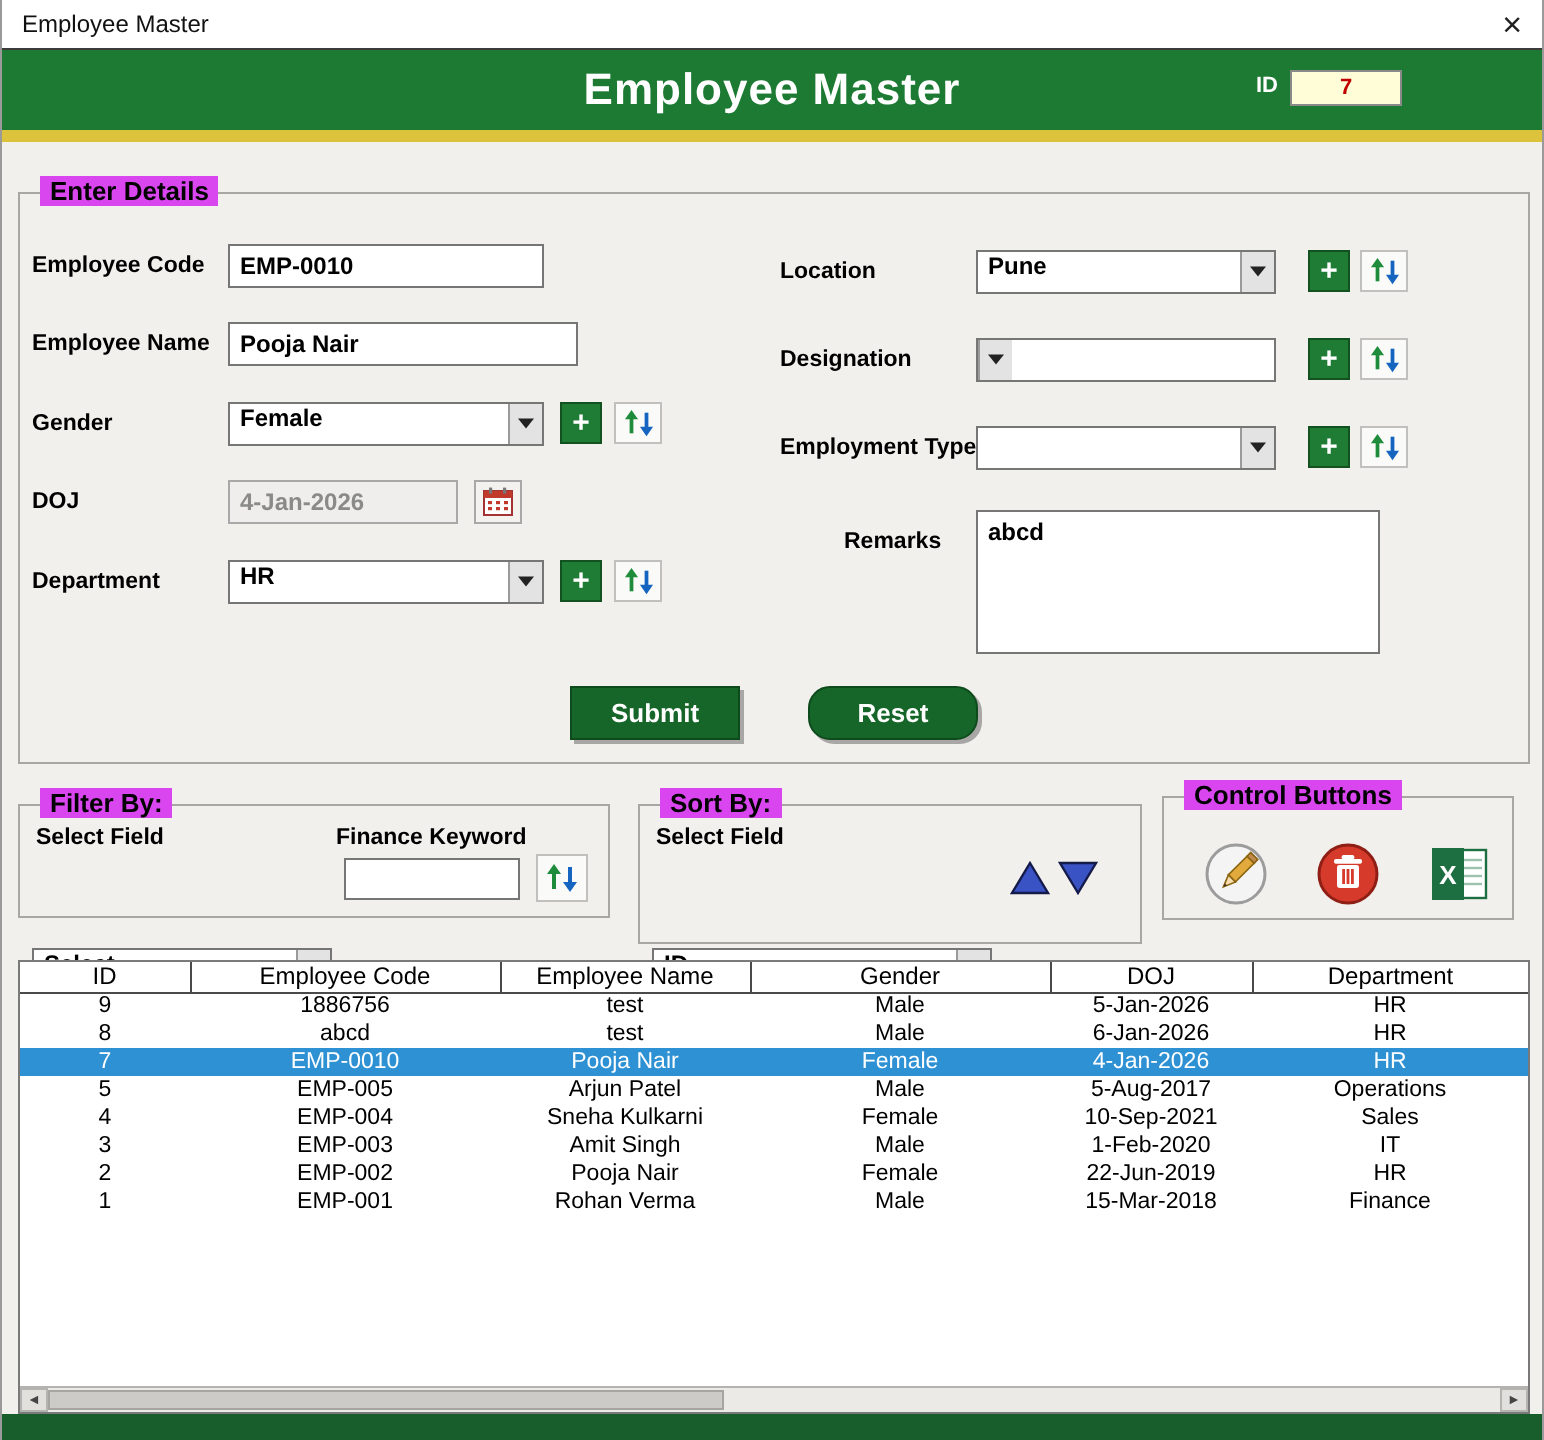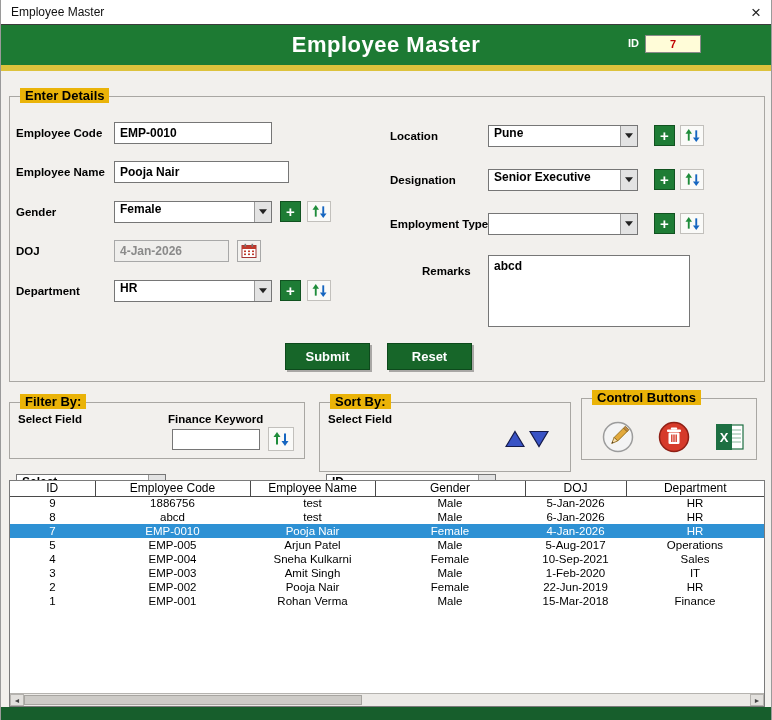--- a/index.html
+++ b/index.html
@@ -13,21 +13,21 @@
 
   
   .header { position:absolute; top:25px; left:0; right:0; height:40px; background:var(--header-green,#1d7a33); }
   .header-title { position:absolute; left:0; right:0; top:0; height:40px; line-height:40px; text-align:center; color:#fff; font-size:22px; font-weight:bold; letter-spacing:.5px; }
   .id-label { position:absolute; left:627px; top:12px; color:#fff; font-weight:bold; font-size:11px; }
   .id-box { position:absolute; left:644px; top:10px; width:56px; height:18px; background:var(--id-box-bg,#fffcd8); border:1px solid #8a8a8a; color:var(--id-text-red,#c00000); font-size:11px; font-weight:bold; text-align:center; line-height:16px; }
   .gold-stripe { position:absolute; top:65px; left:0; right:0; height:6px; background:var(--accent-gold,#ddc23c); }
 
   
   .frame { position:absolute; border:1px solid #a9a7a3; }
-  .frame-legend { position:absolute; top:-9px; left:10px; background:#eab308; padding:0 5px; font-weight:bold; font-size:13px; color:#000; white-space:nowrap; }
+  .frame-legend { position:absolute; top:-9px; left:10px; background:#d946ef; padding:0 5px; font-weight:bold; font-size:13px; color:#000; white-space:nowrap; }
 
   .lbl { position:absolute; font-size:11.5px; font-weight:bold; color:#000; white-space:nowrap; }
 
   .tbox { position:absolute; height:22px; border:1px solid #767676; background:#fff; font-family:"Liberation Sans",sans-serif; font-weight:bold; font-size:12px; color:#000; padding:0 5px; }
   .tbox.disabled { background:#efeeec; color:#8a8a8a; border-color:#a8a8a8; }
   textarea.tbox { padding:3px 5px; resize:none; }
 
   .combo { position:absolute; height:22px; background:#fff; border:1px solid #767676; display:flex; }
   .combo.small { height:21px;margin-top:45px; }
   .combo-val { flex:1; font-size:12px; font-weight:bold; padding:0 5px 0; overflow:hidden; white-space:nowrap; }
@@ -154,21 +154,20 @@
             <polygon points="4,1 7.5,6 0.5,6" fill="#1e8c3a"></polygon>
             <rect x="3" y="5.5" width="2" height="8" fill="#1e8c3a"></rect>
             <polygon points="12,15 15.5,10 8.5,10" fill="#1565c0"></polygon>
             <rect x="11" y="2.5" width="2" height="8" fill="#1565c0"></rect>
           </svg>
       </span>
     </button>
 
     <span class="lbl" style="left:380px;top:77px;">Designation</span>
     <div class="combo" style="left:478px;top:72px;width:150px;">
-      <span class="combo-val">Senior Executive</span>
       <span class="combo-btn"></span>
     </div>
     <button class="plus-btn" style="left:644px;top:72px;">+</button>
     <button class="sync-btn" style="left:670px;top:72px;">
       <span class="icon">
         <svg width="15" height="15" viewBox="0 0 16 16">
             <polygon points="4,1 7.5,6 0.5,6" fill="#1e8c3a"></polygon>
             <rect x="3" y="5.5" width="2" height="8" fill="#1e8c3a"></rect>
             <polygon points="12,15 15.5,10 8.5,10" fill="#1565c0"></polygon>
             <rect x="11" y="2.5" width="2" height="8" fill="#1565c0"></rect>
@@ -190,21 +189,21 @@
             <polygon points="12,15 15.5,10 8.5,10" fill="#1565c0"></polygon>
             <rect x="11" y="2.5" width="2" height="8" fill="#1565c0"></rect>
           </svg>
       </span>
     </button>
 
     <span class="lbl" style="left:380px;top:168px;padding-left:32px;">Remarks</span>
     <textarea class="tbox" style="left: 478px; top: 158px; width: 202px; height: 72px;">abcd</textarea>
 
     <button class="action-btn" style="left:275px;top:246px;">Submit</button>
-    <button class="action-btn" style="left:377px;top:246px;">Reset</button>
+    <button class="action-btn" style="left:394px;top:246px;border-radius:11px;">Reset</button>
   </div>
 
   <div class="frame" style="left:8px;top:402px;width:296px;height:57px;">
     <span class="frame-legend">Filter By:</span>
     <span class="lbl" style="left:8px;top:10px;">Select Field</span>
     <span class="lbl" style="left:158px;top:10px;">Finance Keyword</span>
     <div class="combo small" style="left:6px;top:26px;width:150px;">
       <span class="combo-val">Select</span>
       <span class="combo-btn"></span>
     </div>

